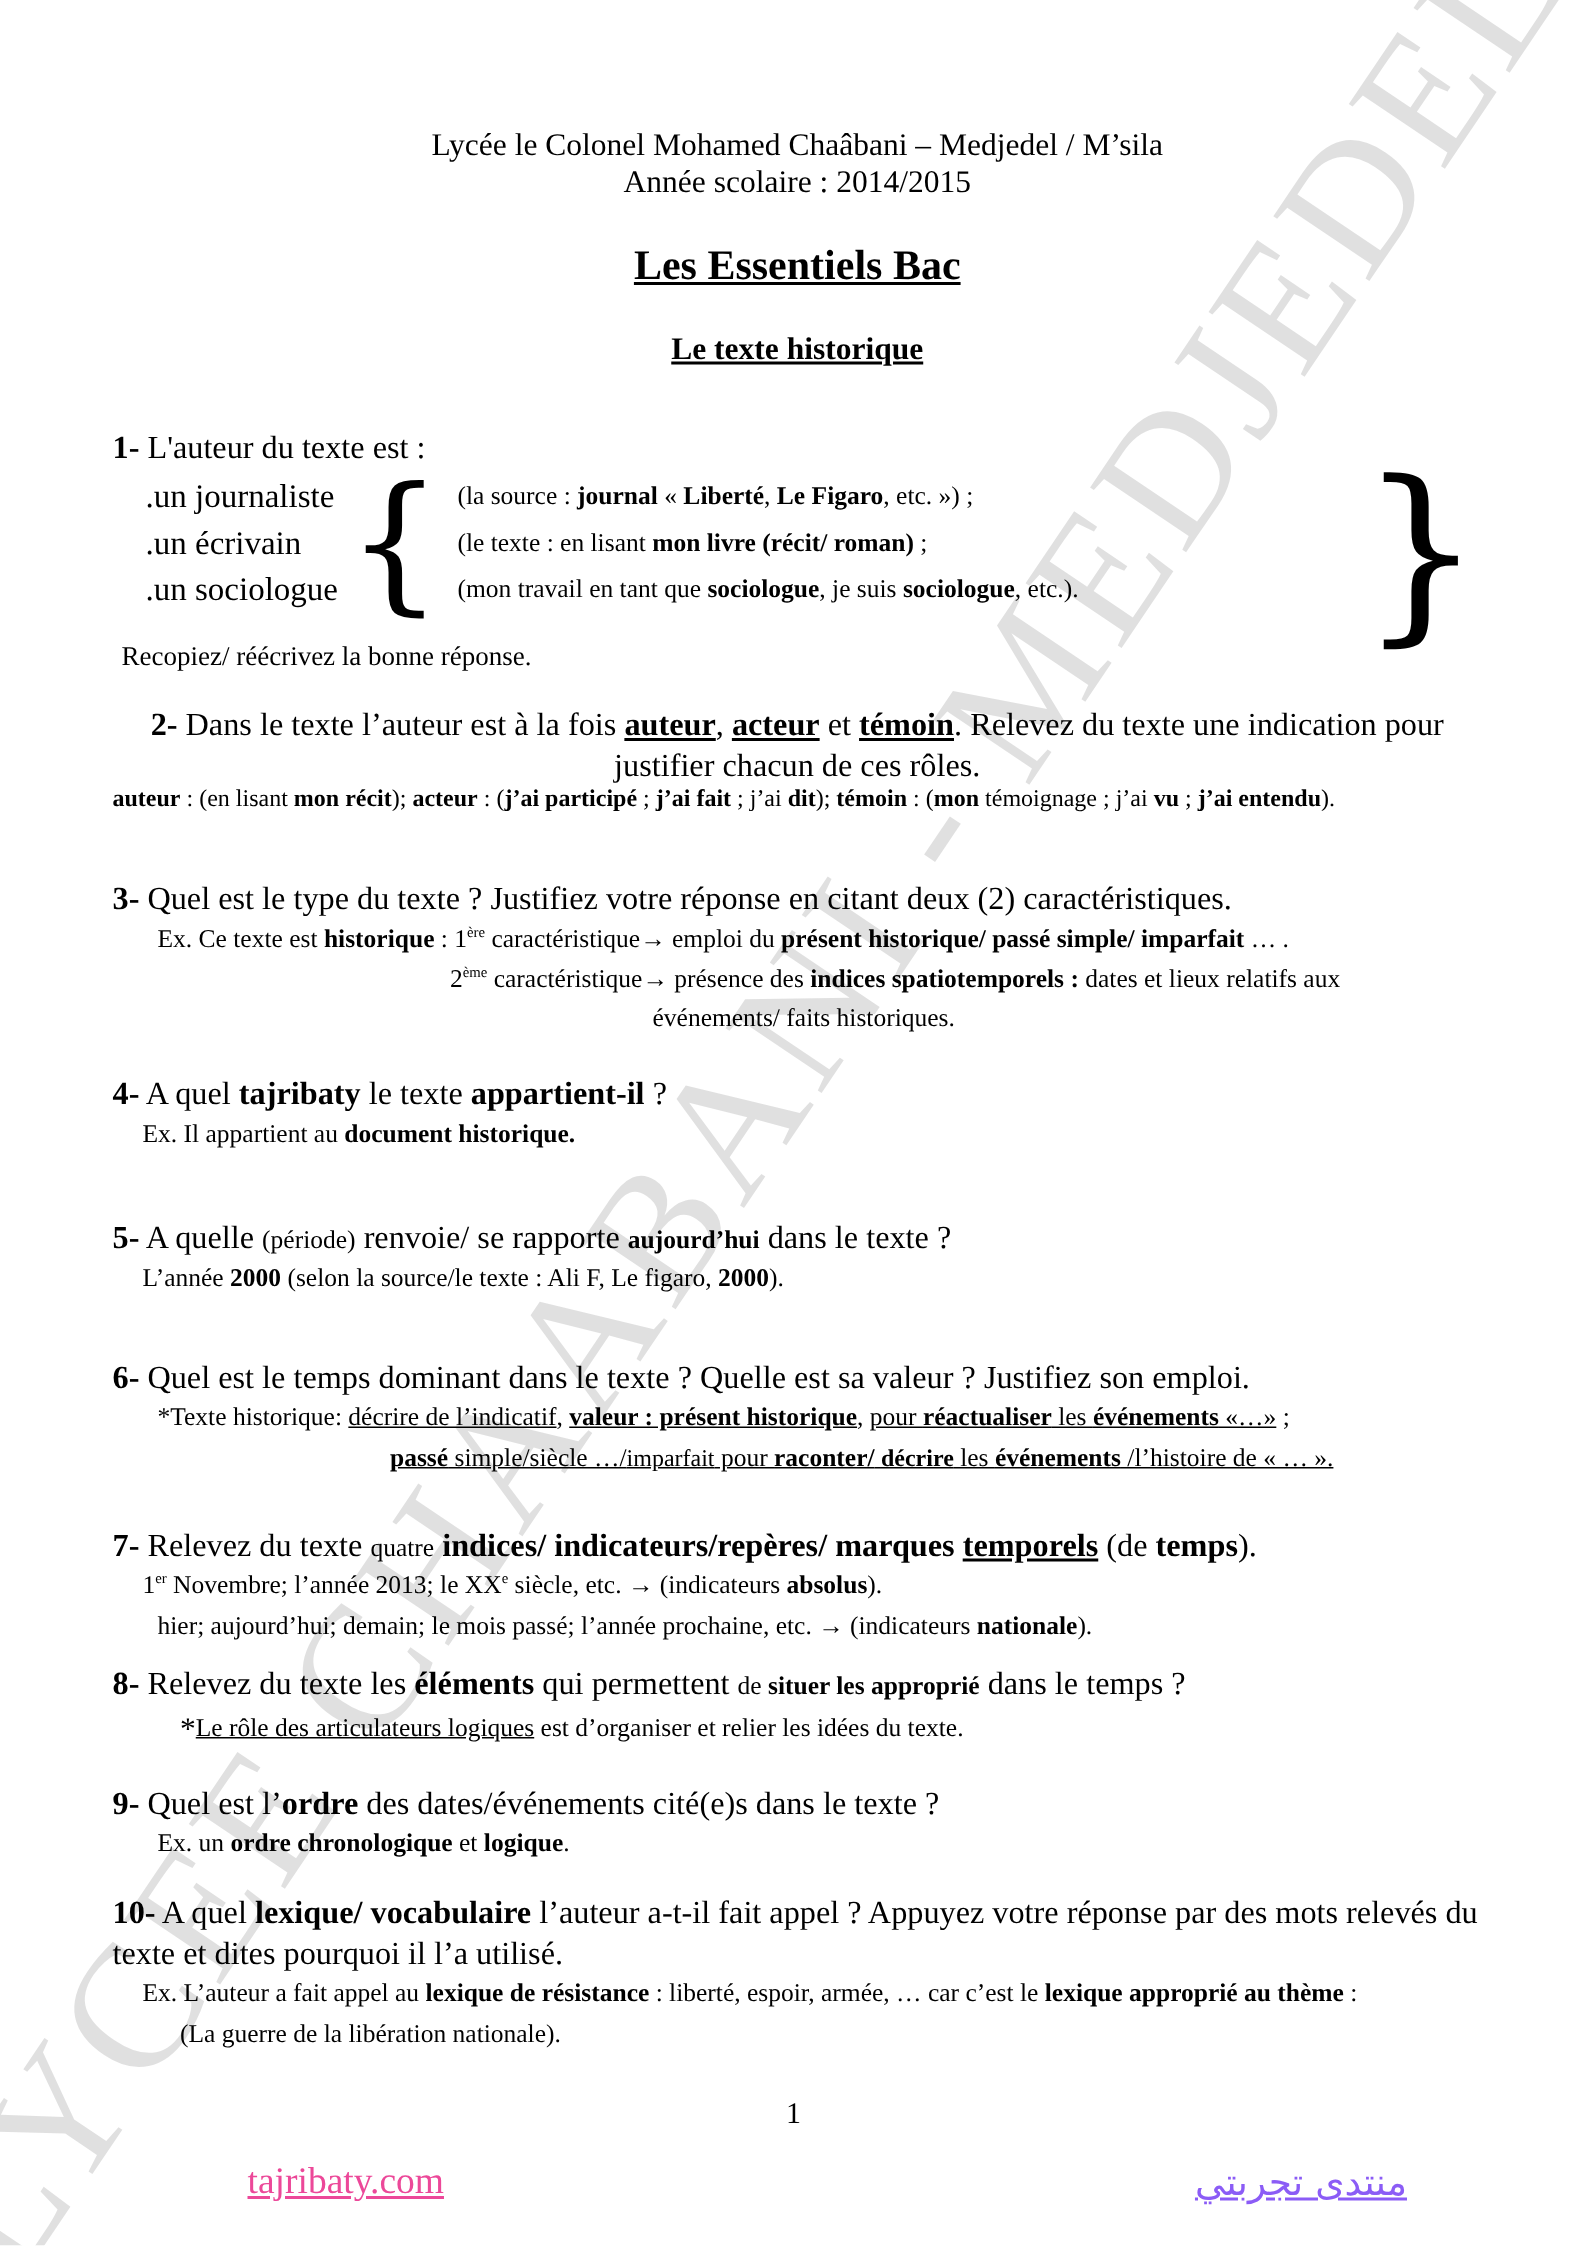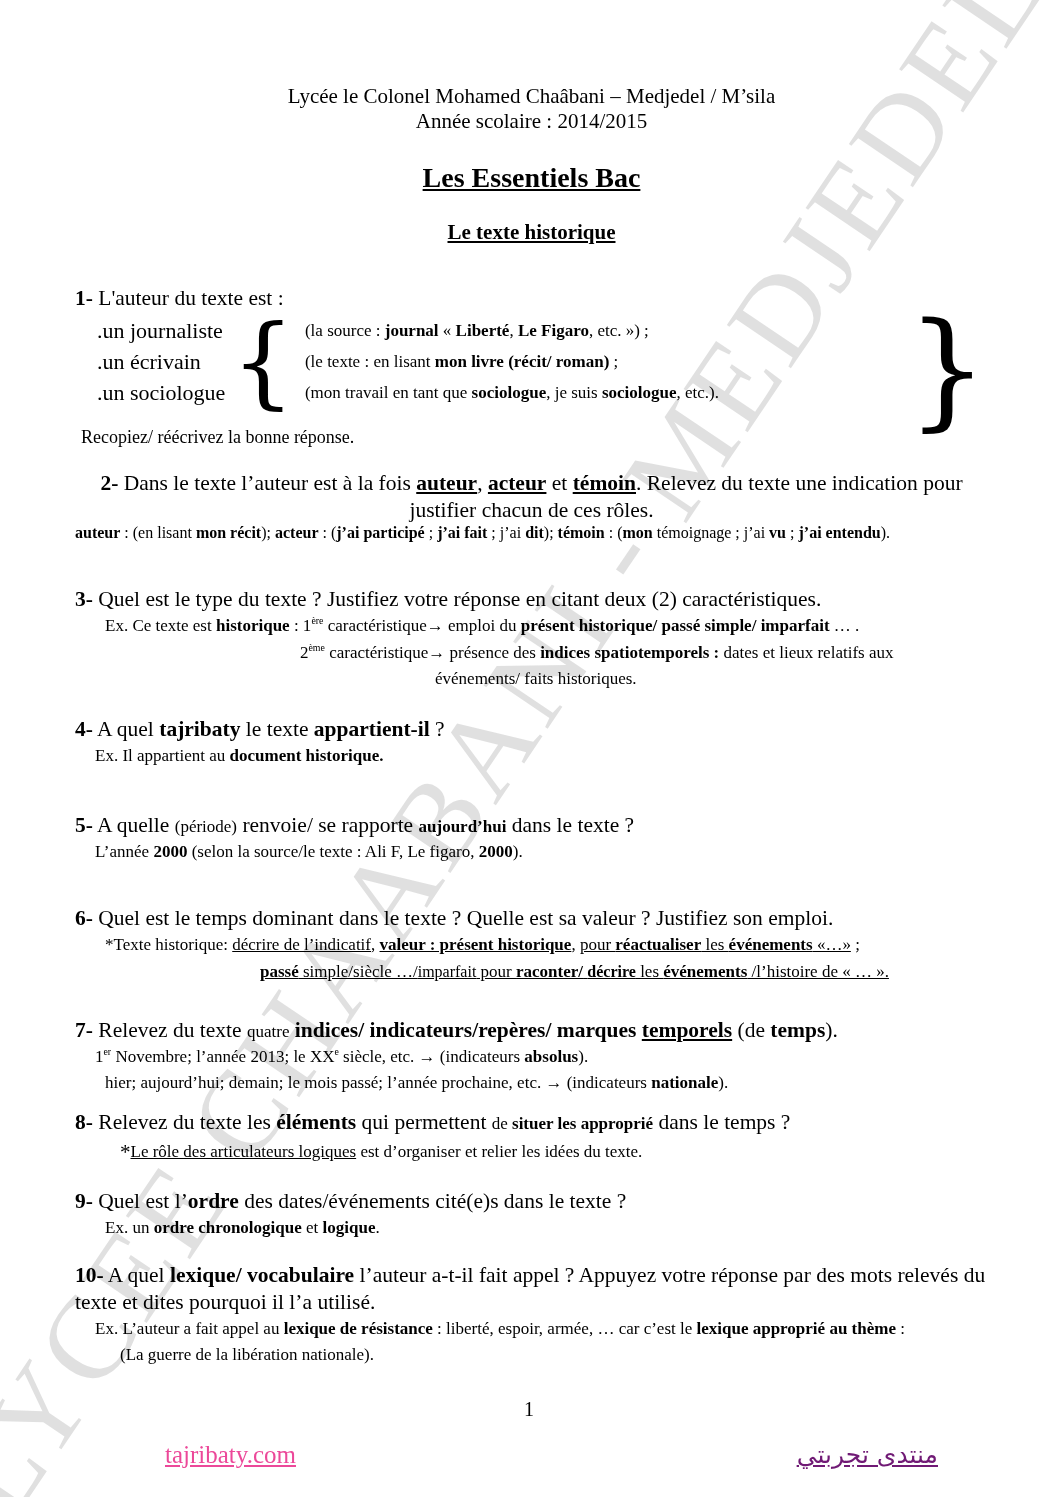--- a/index.html
+++ b/index.html
@@ -165,16 +165,16 @@
     <div class="ex ind20">
       <span>Ex. L’auteur a fait appel au </span><span class="b">lexique de résistance</span><span> : liberté, espoir, armée, … car c’est le </span><span class="b">lexique approprié au thème</span><span> :</span>
     </div>
     <div class="ex ind40">(La guerre de la libération nationale).</div>
 
   </div>
 
   <div class="page-number">1</div>
   <div class="footer-links">
     <a class="flink flink-left" style="color: #ec4899;">tajribaty.com</a>
-    <a class="flink flink-right" dir="rtl" style="color: #701a75;">منتدى تجربتي</a>
+    <a class="flink flink-right" dir="rtl" style="color: #8b5cf6;">منتدى تجربتي</a>
   </div>
 
 </div>
 
 </body></html>

